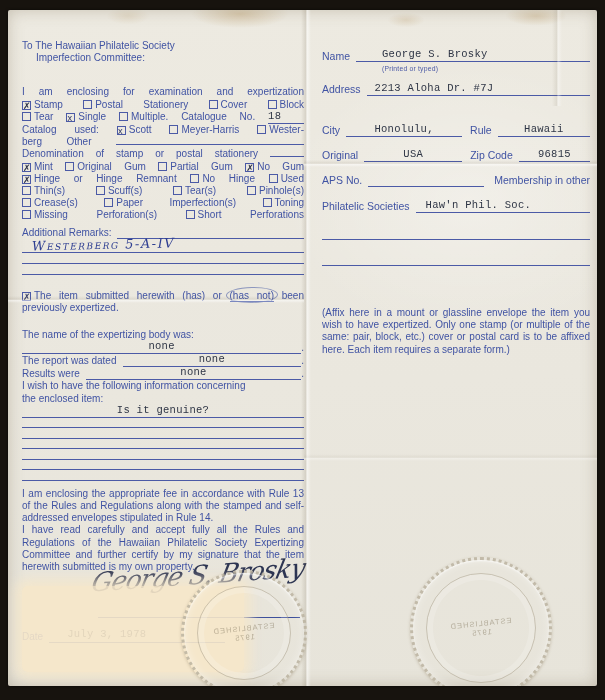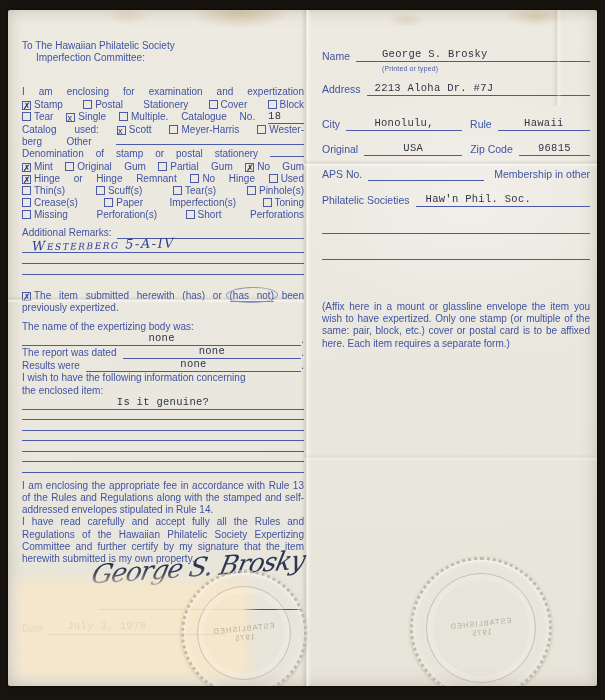--- a/index.html
+++ b/index.html
@@ -135,21 +135,21 @@
     <div class="rule" style="height:14px"><span class="hand remarks">Westerberg 5-A-IV</span></div>
     <div class="rule" style="height:11px"></div>
     <div class="rule" style="height:11px"></div>
 
     <div class="jp" style="margin-top:15px">
       <span class="box typed" style="font-size:9px">✗</span><span>The item submitted herewith (has) or</span>
       <span class="hasnot">(has not)</span>
       <span>been previously expertized.</span>
     </div>
 
-    <div style="margin-top:7px">The name of the expertizing body was:</div>
+    <div style="margin-top:15px">The name of the expertizing body was:</div>
     <div class="frow">
       <span class="rule" style="flex:1;height:13px;text-align:center"><span class="mono">none</span></span>
         <span>.</span>
     </div>
     <div class="frow">
       <span class="lab">The report was dated</span>
       <span class="fill" style="flex:1;height:13px"><span class="mono">none</span></span>
         <span>.</span>
     </div>
     <div class="frow">
@@ -183,21 +183,21 @@
   <div class="col-r">
     <div class="frow">
       <span class="lab">Name</span>
       <span class="fill" style="flex:1;text-align:left;padding-left:26px"><span class="mono">George S. Brosky</span></span>
     </div>
     <div class="hint">(Printed or typed)</div>
     <div class="frow" style="margin-top:6px">
       <span class="lab">Address</span>
       <span class="fill" style="flex:1;text-align:left;padding-left:8px"><span class="mono">2213 Aloha Dr. #7J</span></span>
     </div>
-    <div class="frow" style="margin-top:21px">
+    <div class="frow" style="margin-top:27px">
       <span class="lab">City</span>
       <span class="fill" style="width:116px"><span class="mono">Honolulu,</span></span>
       <span class="lab" style="padding-left:8px">Rule</span>
       <span class="fill" style="flex:1"><span class="mono">Hawaii</span></span>
     </div>
     <div class="frow" style="margin-top:11px">
       <span class="lab">Original</span>
       <span class="fill" style="width:98px"><span class="mono">USA</span></span>
       <span class="lab" style="padding-left:8px">Zip Code</span>
       <span class="fill" style="flex:1"><span class="mono">96815</span></span>

